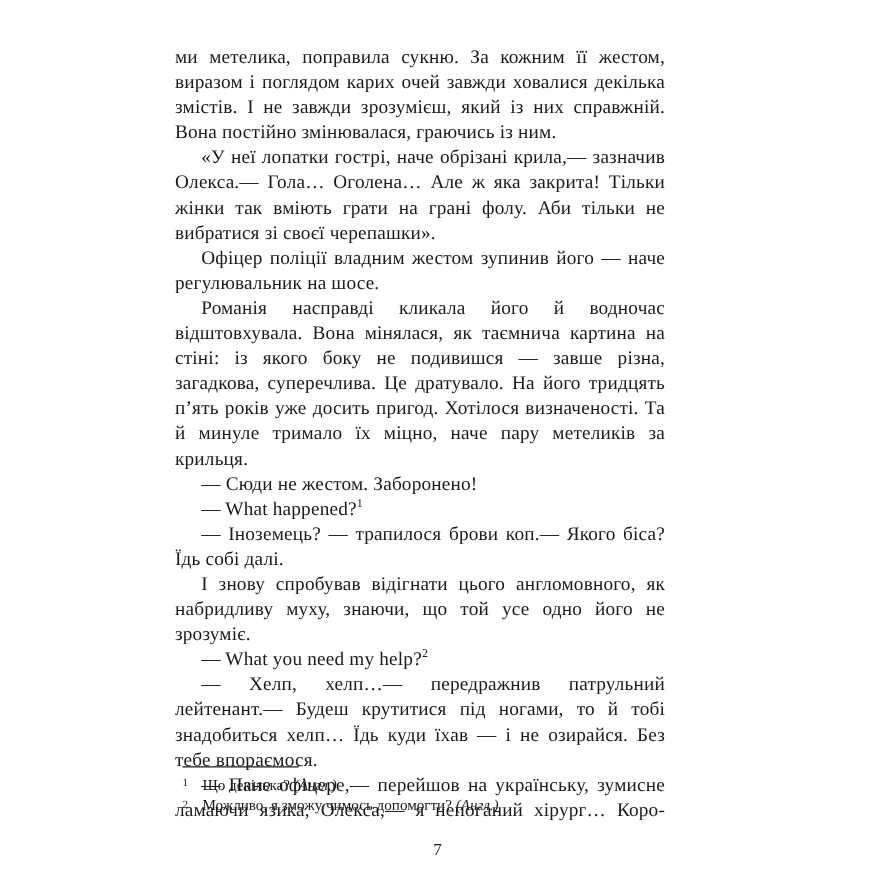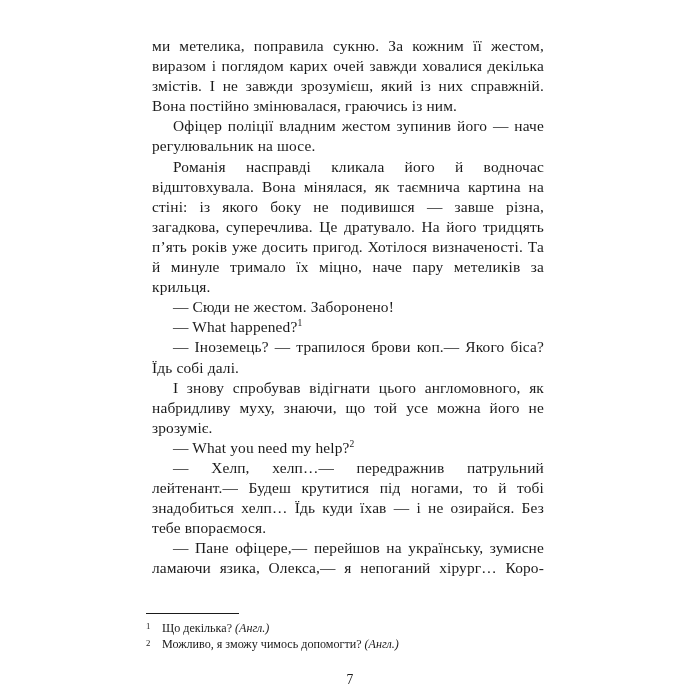--- a/index.html
+++ b/index.html
@@ -18,21 +18,21 @@
   #page {
     position: relative;
     width: 700px;
     height: 700px;
     background: #ffffff;
   }
 
   
   #text-column {
     position: absolute;
-    left: 152px;
+    left: 140px;
     top: 36px;
     width: 392px;
   }
 
   .para {
     margin: 0;
     text-align: justify;
     text-justify: inter-word;
     font-size: 15.4px;
     line-height: 20.1px;
@@ -108,32 +108,33 @@
 </style>
 </head>
 <body>
 
 <div id="page">
 
   <div id="text-column">
 
     <p class="para runon">ми метелика, поправила сукню. За кожним її жестом, виразом і поглядом карих очей завжди ховалися декілька змістів. І не завжди зрозумієш, який із них справжній. Вона постійно змінювалася, граючись із ним.</p>
 
+    <p class="para">«У неї лопатки гострі, наче обрізані крила,— зазначив Олекса.— Гола… Оголена… Але ж яка закрита! Тільки жінки так вміють грати на грані фолу. Аби тільки не вибратися зі своєї черепашки».</p>
 
     <p class="para">Офіцер поліції владним жестом зупинив його — наче регулювальник на шосе.</p>
 
     <p class="para">Романія насправді кликала його й водночас відштовхувала. Вона мінялася, як таємнича картина на стіні: із якого боку не подивишся — завше різна, загадкова, суперечлива. Це дратувало. На його тридцять п’ять років уже досить пригод. Хотілося визначеності. Та й минуле тримало їх міцно, наче пару метеликів за крильця.</p>
 
     <p class="para">— Сюди не жестом. Заборонено!</p>
 
     <p class="para"><span>— What happened?</span><sup class="fn">1</sup></p>
 
     <p class="para">— Іноземець? — трапилося брови коп.— Якого біса? Їдь собі далі.</p>
 
-    <p class="para">І знову спробував відігнати цього англомовного, як набридливу муху, знаючи, що той усе можна його не зрозуміє.</p>
+    <p class="para">І знову спробував відігнати цього англомовного, як набридливу муху, знаючи, що той усе одно його не зрозуміє.</p>
 
     <p class="para"><span>— What you need my help?</span><sup class="fn">2</sup></p>
 
     <p class="para">— Хелп, хелп…— передражнив патрульний лейтенант.— Будеш крутитися під ногами, то й тобі знадобиться хелп… Їдь куди їхав — і не озирайся. Без тебе впораємося.</p>
 
     <p class="para last-line-justify">— Пане офіцере,— перейшов на українську, зумисне ламаючи язика, Олекса,— я непоганий хірург… Коро-</p>
 
   </div>
 
   <div id="footnotes">

